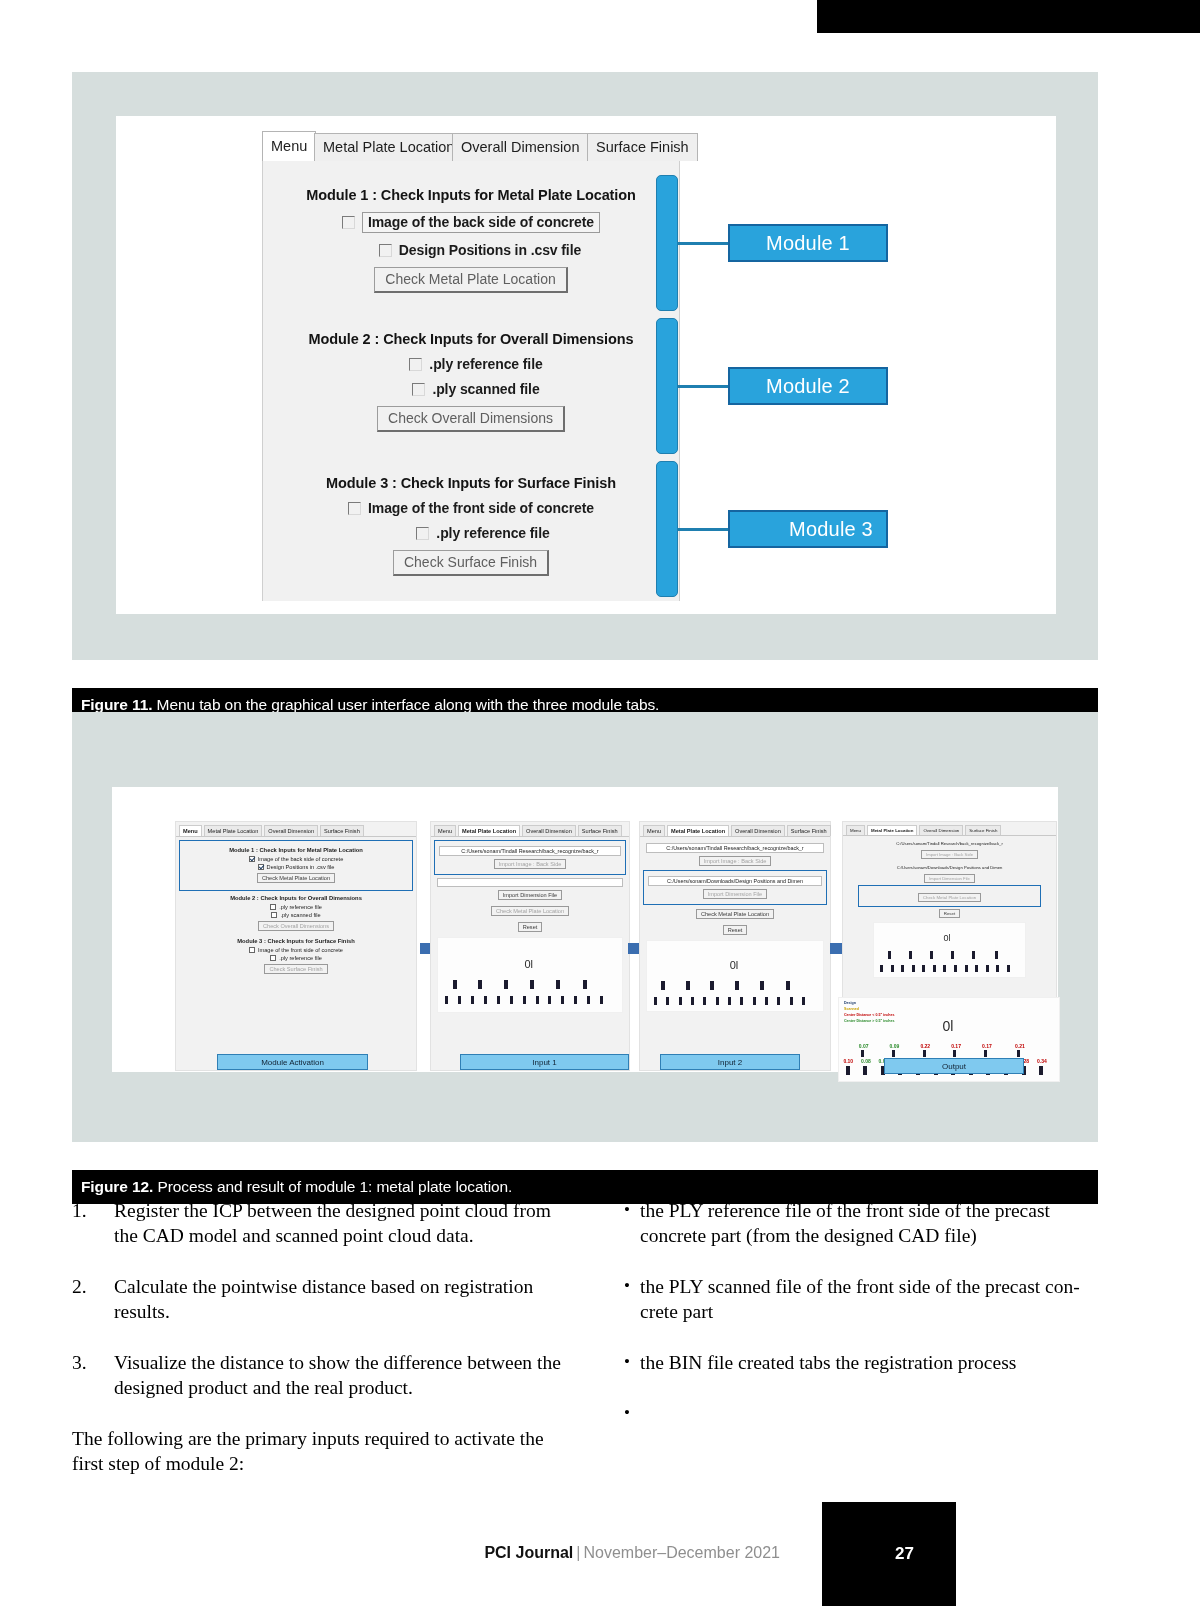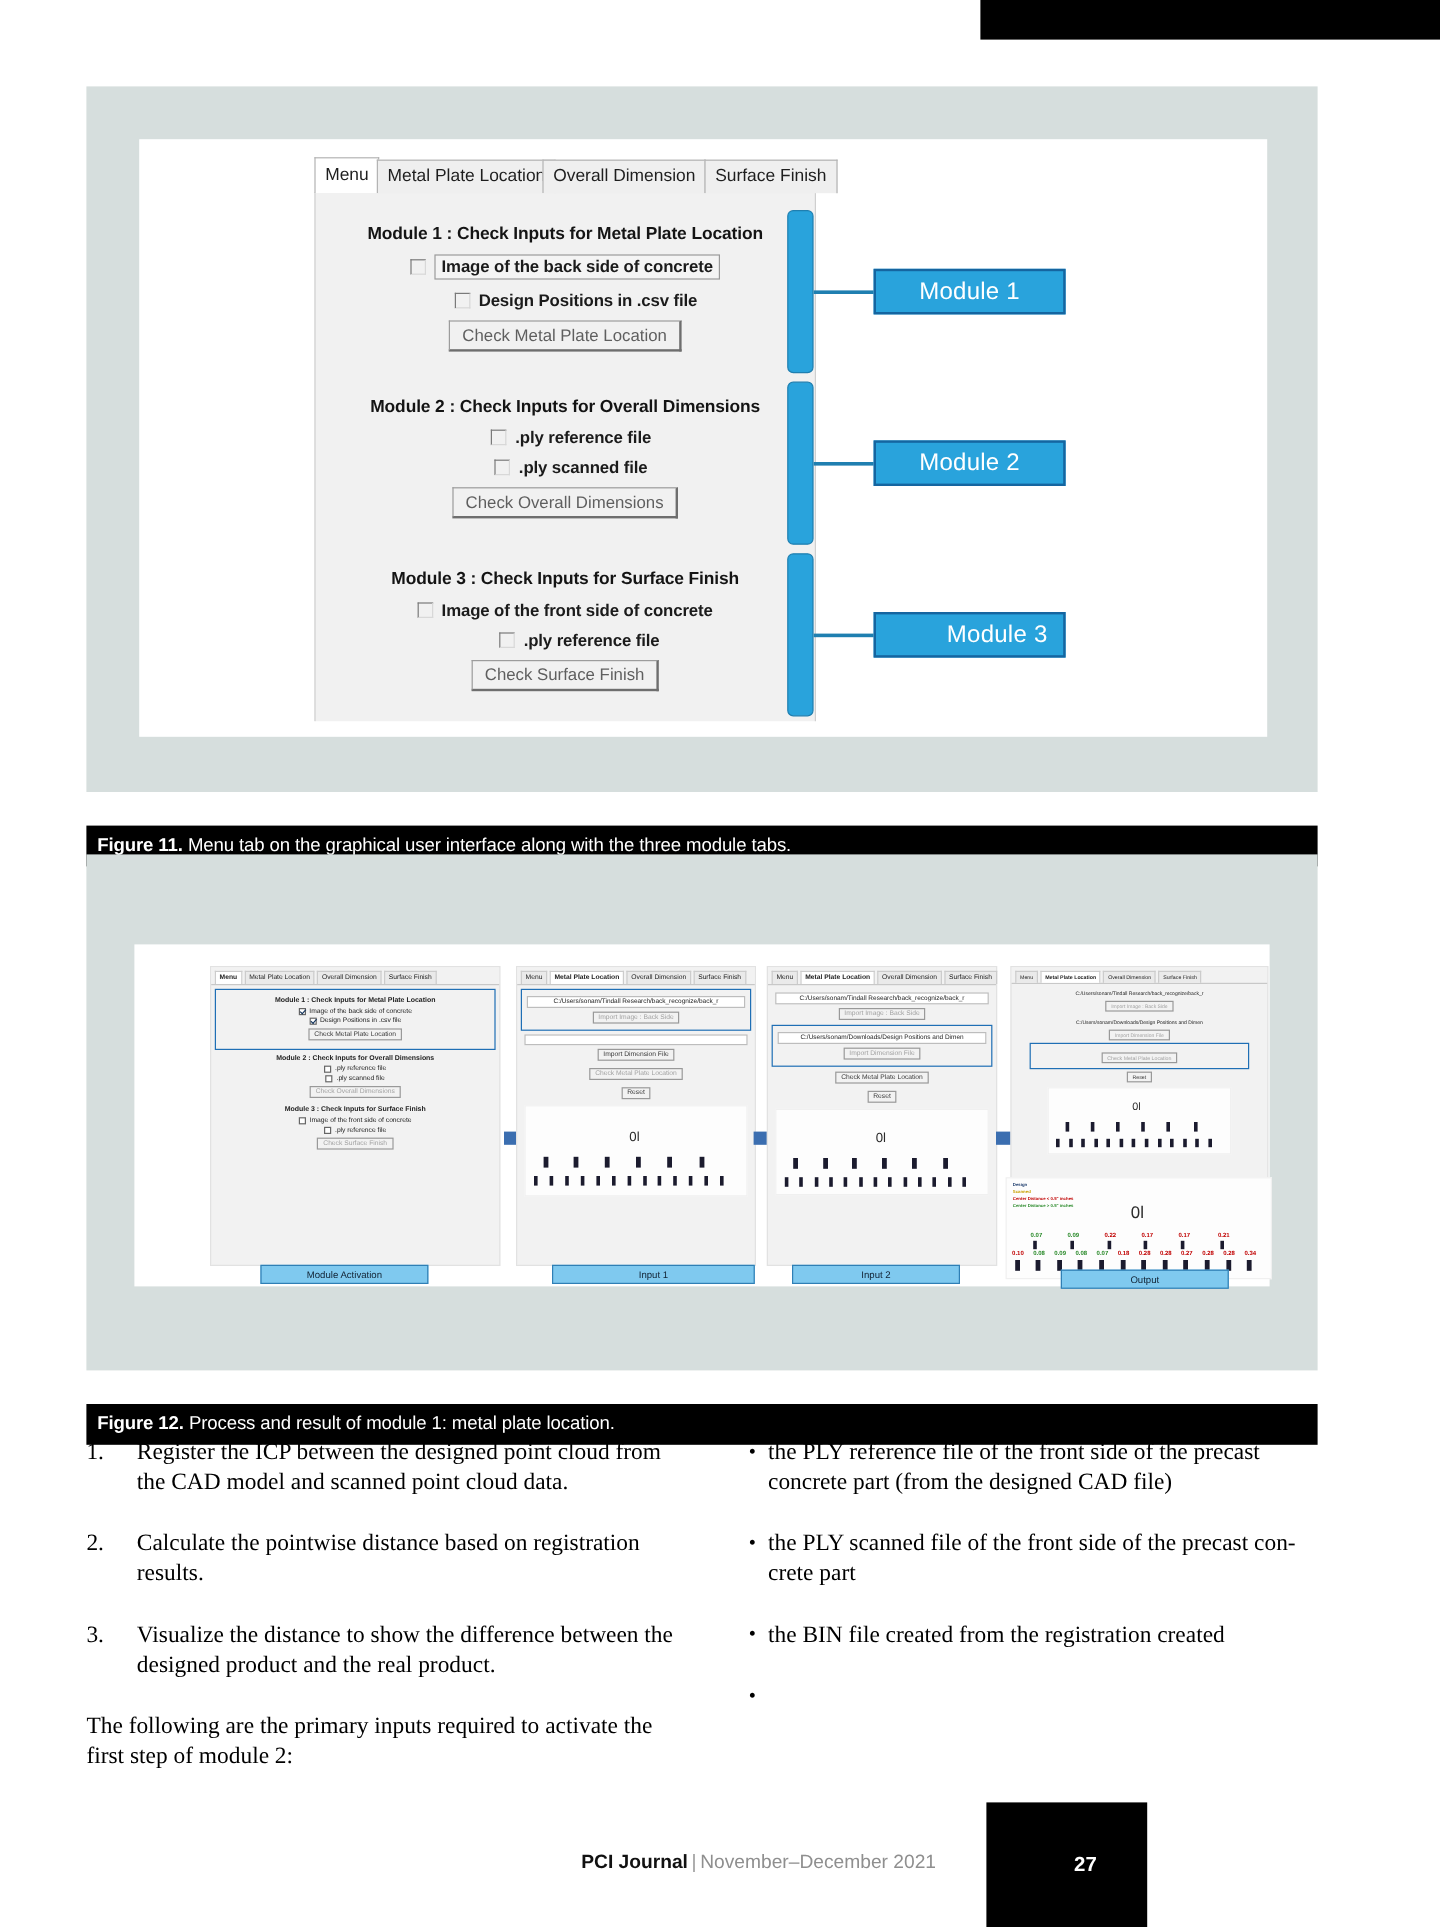--- a/index.html
+++ b/index.html
@@ -99,21 +99,21 @@
   .modbox {
     position:absolute; width:160px; height:38px; background:#29a3dc;
     border:2px solid #1565a0; color:#ffffff;
     font-family:"Liberation Sans", sans-serif; font-size:20px;
     display:flex; align-items:center; justify-content:center;
     letter-spacing:0.2px;
   }
 
   
   .f12panel {
-    position:absolute; top:18px; background:#f2f2f2;
+    position:absolute; top:34px; background:#f2f2f2;
     border:1px solid #e2e2e2;
     font-family:"Liberation Sans", sans-serif;
     color:#222;
   }
   #f12p1 { left:63px; width:242px; height:250px; }
   #f12p2 { left:318px; width:200px; height:250px; }
   #f12p3 { left:527px; width:192px; height:250px; }
   #f12p4 { left:730px; width:215px; height:258px; background:#f2f2f2; }
 
   .f12tabs {
@@ -143,21 +143,21 @@
   .arrow12 .head { position:absolute; left:26px; top:0; width:0; height:0;
     border-top:11px solid transparent; border-bottom:11px solid transparent; border-left:18px solid #3b6eb0; }
   #arr1 { left:308px; } #arr2 { left:516px; } #arr3 { left:718px; }
 
   
   .f12label {
     position:absolute; height:16px; background:#7fc9ef; border:1px solid #2f7fb5;
     color:#123; font-family:"Liberation Sans", sans-serif; font-size:8px;
     display:flex; align-items:center; justify-content:center;
   }
-  #lbl1 { left:105px; top:267px; width:140px; }
+  #lbl1 { left:105px; top:267px; width:151px; }
   #lbl2 { left:348px; top:267px; width:169px; }
   #lbl3 { left:548px; top:267px; width:140px; }
   #lbl4 { left:772px; top:271px; width:140px; }
 
   
   .plate-img { background:#fdfdfd; position:relative; overflow:hidden; border:1px solid #f0f0f0;}
   .plate { position:absolute; background:#1b1b2e; }
   .ol-mark {
     position:absolute; font-family:"Liberation Sans", sans-serif;
     color:#2b2b2b; font-weight:300;
@@ -541,21 +541,21 @@
   <div class="bul-item">
     <span class="marker">•</span>
     <span>the PLY reference file of the front side of the precast concrete part (from the designed CAD file)</span>
   </div>
   <div class="bul-item">
     <span class="marker">•</span>
     <span>the PLY scanned file of the front side of the precast con-crete part</span>
   </div>
   <div class="bul-item">
     <span class="marker">•</span>
-    <span>the BIN file created from the registration created</span>
+    <span>the BIN file created tabs the registration process</span>
   </div>
   <div class="bul-item">
     <span class="marker">•</span>
   </div>
 </div>
 
 <div id="footer">
   <div class="footer-black"></div>
   <div class="footer-text">
     <span class="jn">PCI Journal</span><span class="sep">|</span><span class="dt">November–December 2021</span>

